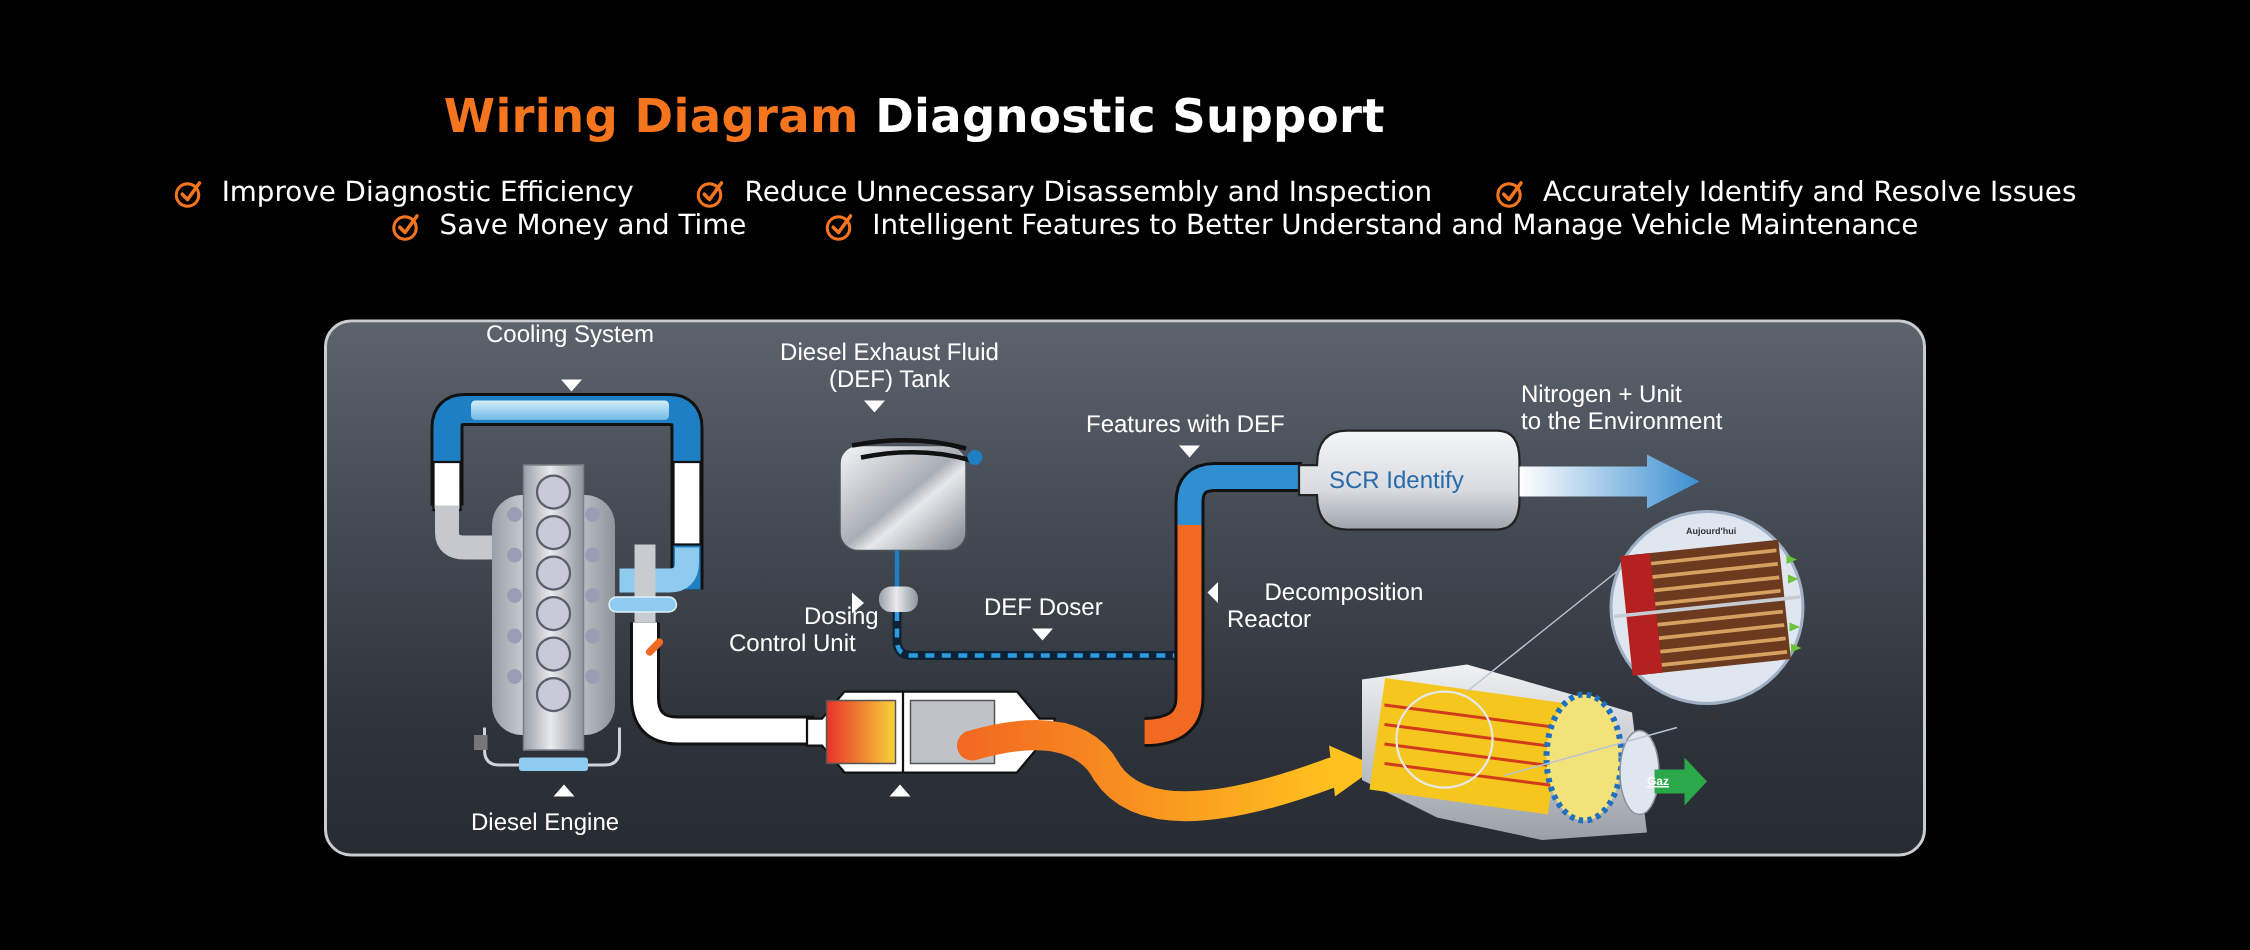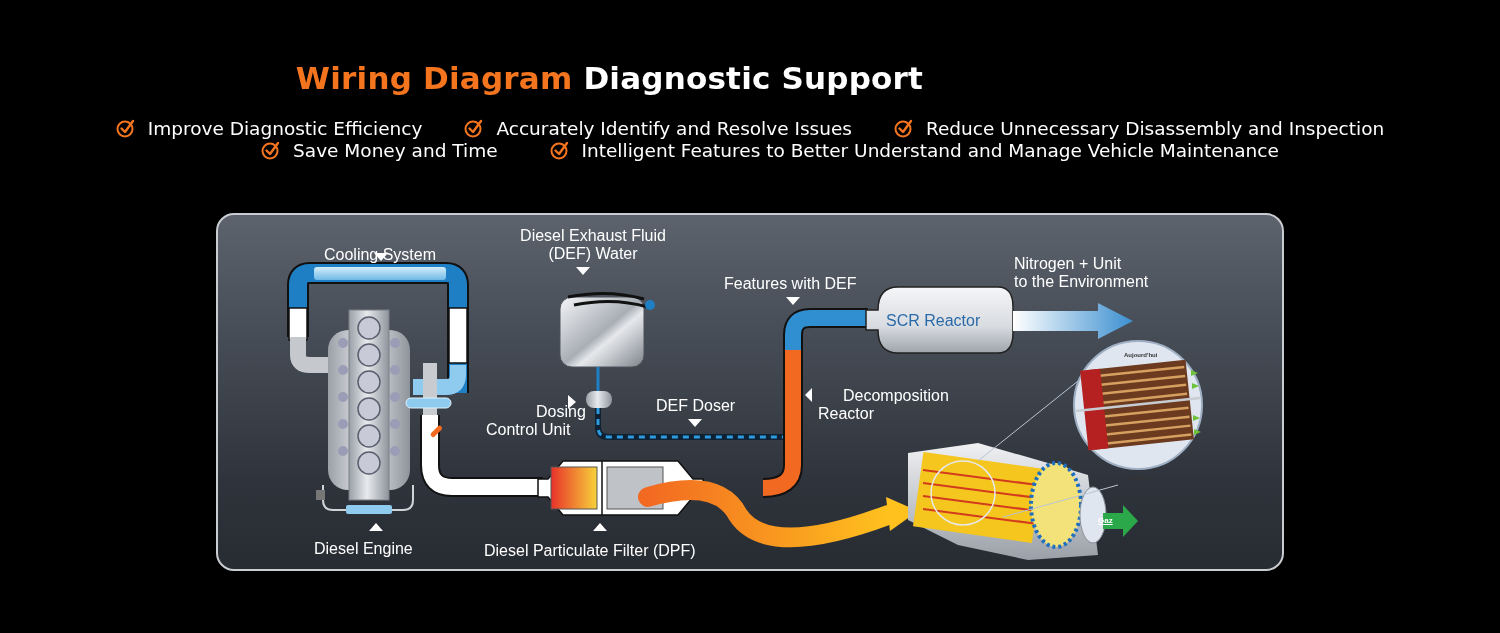--- a/index.html
+++ b/index.html
@@ -2,21 +2,21 @@
 <html><head>
 <meta charset="utf-8">
 <style>
   html, body { margin:0; padding:0; background:#000; }
   body { width:1500px; height:633px; position:relative; overflow:hidden; font-family:"DejaVu Sans", sans-serif; }
   .title { position:absolute; top:60px; left:0; width:1219px; text-align:center; font-size:31px; font-weight:bold; color:#fff; letter-spacing:0.2px; }
   .title .accent { color:#f5751f; }
   .feat-row { position:absolute; left:0; width:1500px; display:flex; justify-content:center; align-items:center; color:#fff; font-size:18.5px; }
   .feat-row.r1 { top:118px; }
   .feat-row.r2 { top:140px;padding-left:20px; }
-  .feat { display:flex; }
+  .feat { display:flex; align-items:center; }
   .feat svg { width:20px; height:20px; margin-right:12px; flex:none; }
   .r1 .feat { margin:0 21px; }
   .r2 .feat { margin:0 26px; }
   .panel { position:absolute; left:216px; top:213px; width:1068px; height:358px; border:2px solid #c9ccd1; border-radius:18px; box-sizing:border-box; overflow:hidden;
     background:linear-gradient(180deg,#5d636c 0%,#464c55 35%,#2f343c 75%,#272b32 100%); }
   .panel svg.diag { position:absolute; left:0; top:0; width:1068px; height:358px; }
   .lbl { position:absolute; color:#fff; font-family:"Liberation Sans", sans-serif; font-size:16px; line-height:18px; white-space:nowrap; }
   .lbl.c { text-align:center; }
   .scr-text { position:absolute; color:#2a6aa8; font-family:"Liberation Sans", sans-serif; font-size:16px; }
   .tiny { position:absolute; font-family:"Liberation Sans", sans-serif; font-size:6px; color:#333; font-weight:bold; }
@@ -35,28 +35,28 @@
         <circle cx="9" cy="11" r="7.5" fill="none" stroke="#f5751f" stroke-width="2"></circle>
         <path d="M5.5 10.5 L9 14 L17 3" fill="none" stroke="#f5751f" stroke-width="2.4" stroke-linecap="round" stroke-linejoin="round"></path>
       </svg>
     <span>Improve Diagnostic Efficiency</span>
   </div>
   <div class="feat">
     <svg viewBox="0 0 20 20">
         <circle cx="9" cy="11" r="7.5" fill="none" stroke="#f5751f" stroke-width="2"></circle>
         <path d="M5.5 10.5 L9 14 L17 3" fill="none" stroke="#f5751f" stroke-width="2.4" stroke-linecap="round" stroke-linejoin="round"></path>
       </svg>
+    <span>Reduce Unnecessary Disassembly and Inspection</span>
+  </div>
+  <div class="feat">
+    <svg viewBox="0 0 20 20">
+        <circle cx="9" cy="11" r="7.5" fill="none" stroke="#f5751f" stroke-width="2"></circle>
+        <path d="M5.5 10.5 L9 14 L17 3" fill="none" stroke="#f5751f" stroke-width="2.4" stroke-linecap="round" stroke-linejoin="round"></path>
+      </svg>
     <span>Accurately Identify and Resolve Issues</span>
-  </div>
-  <div class="feat">
-    <svg viewBox="0 0 20 20">
-        <circle cx="9" cy="11" r="7.5" fill="none" stroke="#f5751f" stroke-width="2"></circle>
-        <path d="M5.5 10.5 L9 14 L17 3" fill="none" stroke="#f5751f" stroke-width="2.4" stroke-linecap="round" stroke-linejoin="round"></path>
-      </svg>
-    <span>Reduce Unnecessary Disassembly and Inspection</span>
   </div>
 </div>
 
 <div class="feat-row r2">
   <div class="feat">
     <svg viewBox="0 0 20 20">
         <circle cx="9" cy="11" r="7.5" fill="none" stroke="#f5751f" stroke-width="2"></circle>
         <path d="M5.5 10.5 L9 14 L17 3" fill="none" stroke="#f5751f" stroke-width="2.4" stroke-linecap="round" stroke-linejoin="round"></path>
       </svg>
     <span>Save Money and Time</span>
@@ -239,30 +239,29 @@
       <polygon points="358,52 372,52 365,60"></polygon>
       <polygon points="568,82 582,82 575,90"></polygon>
       <polygon points="350,180 350,194 358,187"></polygon>
       <polygon points="470,204 484,204 477,212"></polygon>
       <polygon points="594,173 594,187 587,180"></polygon>
       <polygon points="151,316 165,316 158,308"></polygon>
       <polygon points="375,316 389,316 382,308"></polygon>
     </g>
   </svg>
 
-  <div class="lbl c" style="left:96px;top:31px;width:132px;">Cooling System</div>
+  <div class="lbl c" style="left:96px;top:0;width:132px;">Cooling System</div>
   <div class="lbl c" style="left:300px;top:12px;width:150px;">Diesel Exhaust Fluid</div>
-  <div class="lbl c" style="left:300px;top:30px;width:150px;">(DEF) Water</div>
+  <div class="lbl c" style="left:300px;top:30px;width:150px;">(DEF) Tank</div>
   <div class="lbl" style="left:506px;top:60px;">Features with DEF</div>
   <div class="lbl" style="left:796px;top:40px;">Nitrogen + Unit</div>
   <div class="lbl" style="left:796px;top:58px;">to the Environment</div>
-  <div class="scr-text" style="left:668px;top:97px;">SCR Reactor</div>
+  <div class="scr-text" style="left:668px;top:97px;">SCR Identify</div>
   <div class="lbl" style="left:286px;top:188px;margin-left:32px;">Dosing</div>
   <div class="lbl" style="left:268px;top:206px;">Control Unit</div>
   <div class="lbl" style="left:438px;top:182px;">DEF Doser</div>
   <div class="lbl" style="left:600px;top:172px;margin-left:25px;">Decomposition</div>
   <div class="lbl" style="left:600px;top:190px;">Reactor</div>
   <div class="lbl" style="left:96px;top:325px;">Diesel Engine</div>
-  <div class="lbl" style="left:266px;top:327px;">Diesel Particulate Filter (DPF)</div>
   <div class="tiny" style="left:906px;top:137px;">Aujourd'hui</div>
   <div class="tiny" style="left:910px;top:260px;">Demain</div>
   <div class="gaz" style="left:880px;top:301px;text-decoration:underline;">Gaz</div>
 </div>
 
 </body></html>

